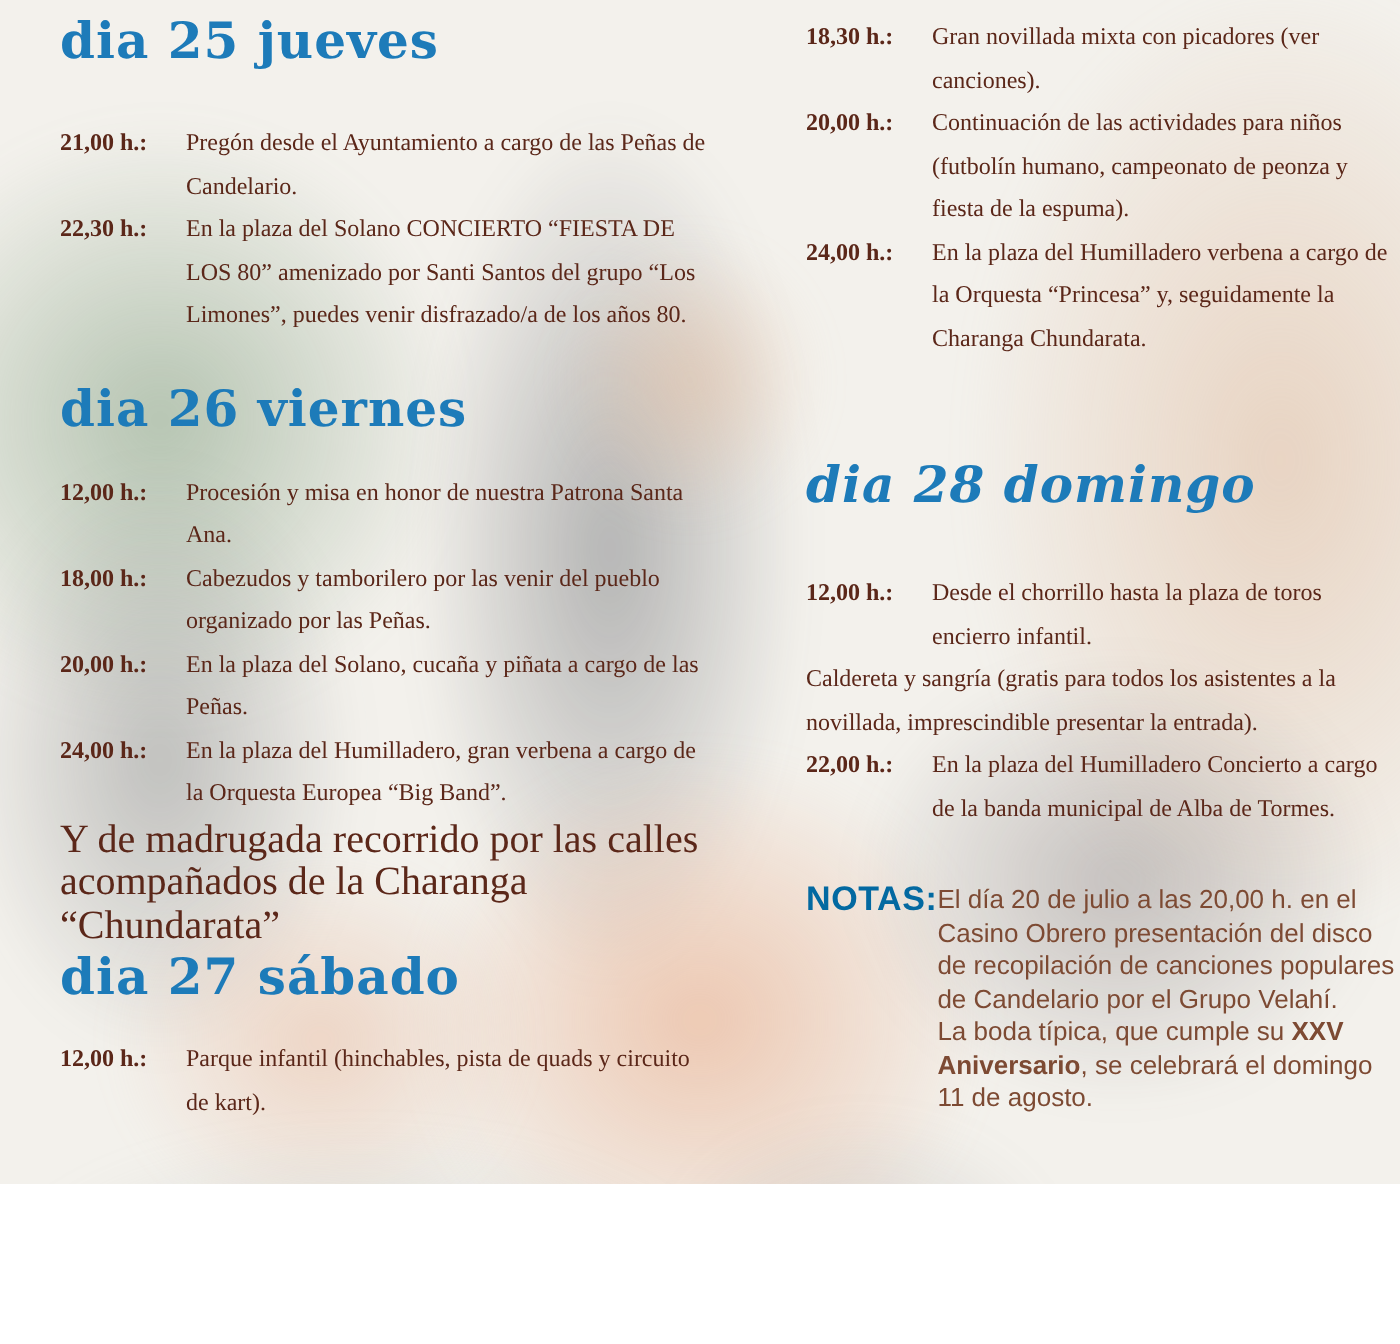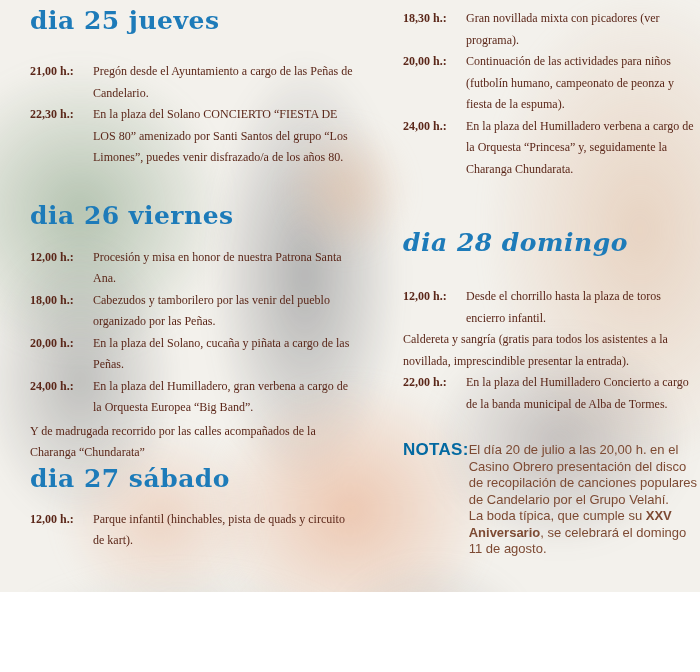--- a/index.html
+++ b/index.html
@@ -42,36 +42,36 @@
 
   .day-heading{
     font-family:"DejaVu Serif", serif;
     font-weight:bold;
     font-size:25px;line-height:30px;
     color:#1d7bb9;
     letter-spacing:.5px;
     margin:0;
   }
   .h25{margin-top:6px;}
-  .h26{margin-top:32px;}
+  .h26{margin-top:21px;}
   .h27{}
   .h28{margin-top:48px;font-style:italic;}
 
   .events{margin:0;}
   .ev-l1{margin-top:25px;}
   .ev-l2{margin-top:16px;}
   .ev-l3{margin-top:15px;}
   .ev-r0{margin-top:8px;}
   .ev-r1{margin-top:28px;}
 
   .event{display:flex;font-size:12px;line-height:21.5px;}
   .time{flex:0 0 63px;font-weight:bold;white-space:nowrap;}
   .desc{flex:1;}
 
-  .footnote{margin-top:2px;font-size:12px;line-height:21.5px;}
+  .footnote{margin-top:2px;font-size:20px;line-height:21.5px;}
 
   
   .notas{display:flex;margin-top:27px;font-family:"Liberation Sans", sans-serif;}
   .notas-label{
     flex:0 0 58px;
     color:#0369a1;font-weight:bold;
     font-size:17px;line-height:16.5px;letter-spacing:.3px;
   }
   .notas-text{
     flex:1;
@@ -145,21 +145,21 @@
       </div>
     </div>
 
   </div>
 
   <div class="col col-right">
 
     <div class="events ev-r0">
       <div class="event">
         <span class="time">18,30 h.:</span>
-        <span class="desc">Gran novillada mixta con picadores (ver programa).</span>
+        <span class="desc">Gran novillada mixta con picadores (ver canciones).</span>
       </div>
       <div class="event">
         <span class="time">20,00 h.:</span>
         <span class="desc">Continuación de las actividades para niños (futbolín humano, campeonato de peonza y fiesta de la espuma).</span>
       </div>
       <div class="event">
         <span class="time">24,00 h.:</span>
         <span class="desc">En la plaza del Humilladero verbena a cargo de la Orquesta “Princesa” y, seguidamente la Charanga Chundarata.</span>
       </div>
     </div>

